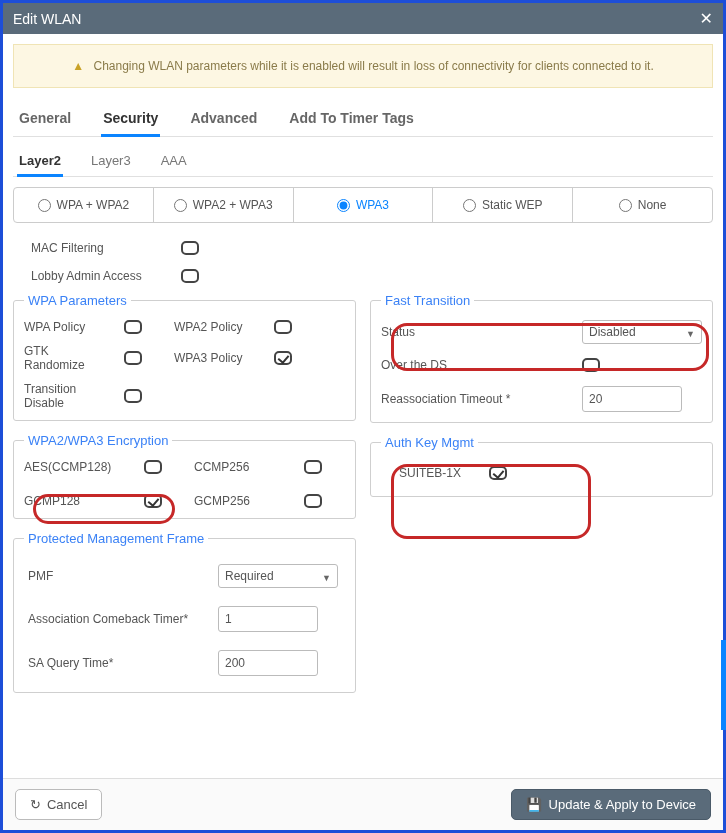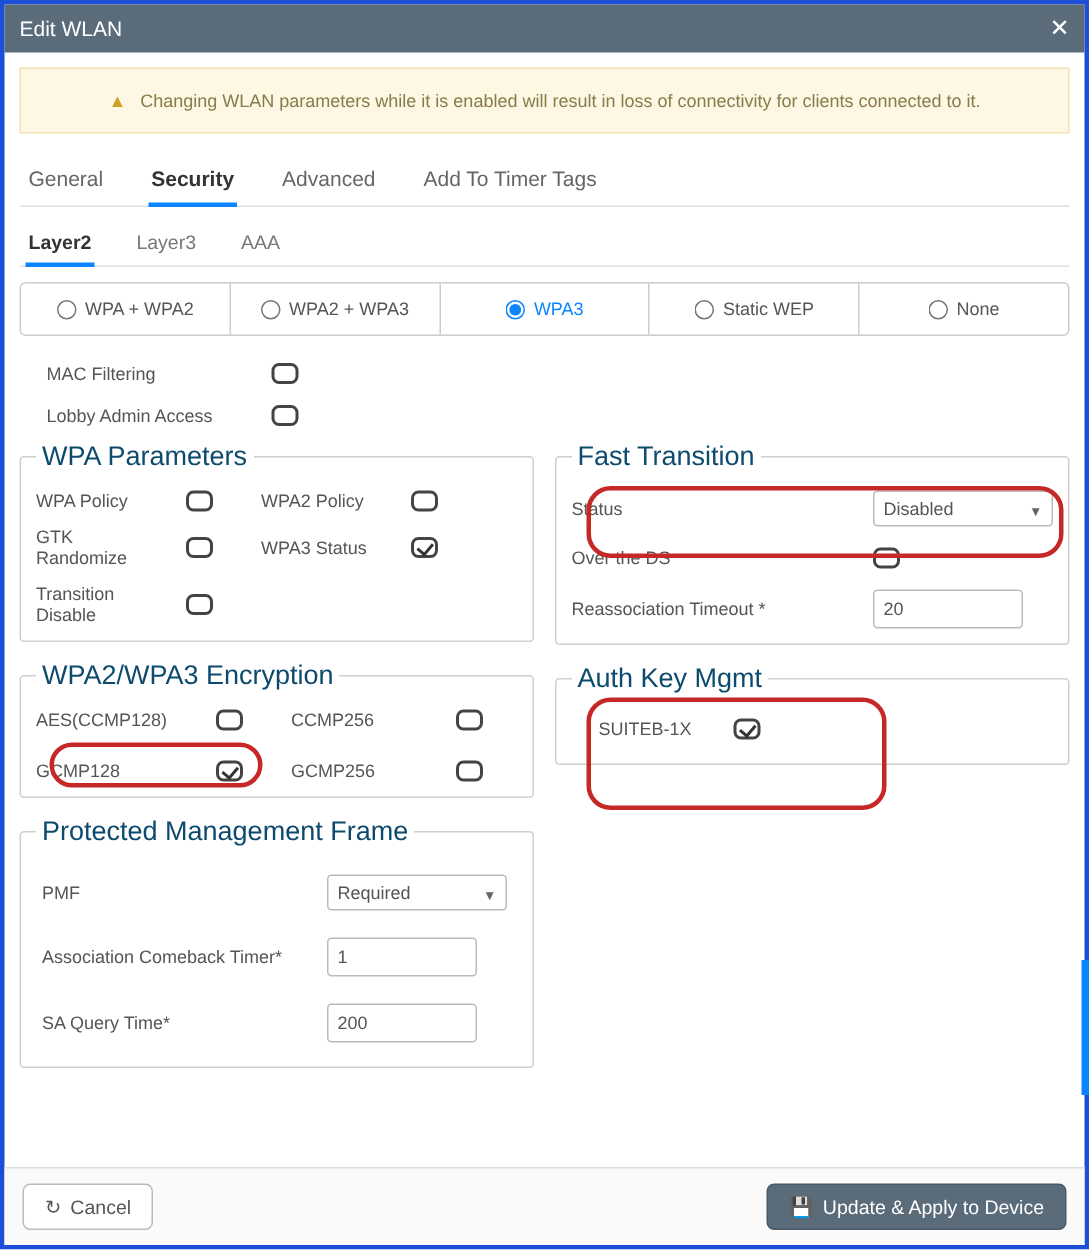--- a/index.html
+++ b/index.html
@@ -51,20 +51,21 @@
     gap: 28px;
     border-bottom: 1px solid #e0e0e0;
     padding: 0 0 0 4px;
     margin-bottom: 10px;
   }
   .tab {
     padding: 8px 2px;
     cursor: pointer;
     color: #666;
     font-size: 14px;
+    font-weight: bold;
   }
   .tab.active {
     color: #333;
     font-weight: 600;
     border-bottom: 3px solid #0a84ff;
     margin-bottom: -1px;
   }
   .subtabs { gap: 26px; margin-bottom: 8px; }
   .subtab { padding: 6px 2px; cursor: pointer; color: #777; font-size: 13px; }
   .subtab.active { color: #333; font-weight: 600; border-bottom: 3px solid #0a84ff; margin-bottom: -1px; }
@@ -120,21 +121,21 @@
   .cols { display: flex; gap: 14px; }
   .col { flex: 1; }
 
   fieldset {
     border: 1px solid #cfcfcf;
     border-radius: 3px;
     padding: 12px 10px 10px 10px;
     margin-bottom: 12px;
     position: relative;
   }
-  legend { font-size: 18px; color: #0c4a6e; padding: 0 4px; }
+  legend { font-size: 13px; color: #3b82f6; padding: 0 4px; }
 
   .grid2 {
     display: grid;
     grid-template-columns: 80px 30px 80px 30px;
     row-gap: 10px;
     column-gap: 20px;
     align-items: center;
     font-size: 12px;
     color: #555;
   }
@@ -277,21 +278,21 @@
         <fieldset>
           <legend>WPA Parameters</legend>
           <div class="grid2">
             <span>WPA Policy</span>
             <span class="chk"></span>
             <span>WPA2 Policy</span>
             <span class="chk"></span>
 
             <span>GTK Randomize</span>
             <span class="chk"></span>
-            <span>WPA3 Status</span>
+            <span>WPA3 Policy</span>
             <span class="chk checked"></span>
 
             <span>Transition Disable</span>
             <span class="chk"></span>
             <span></span>
               <span></span>
           </div>
         </fieldset>
 
         <fieldset>

